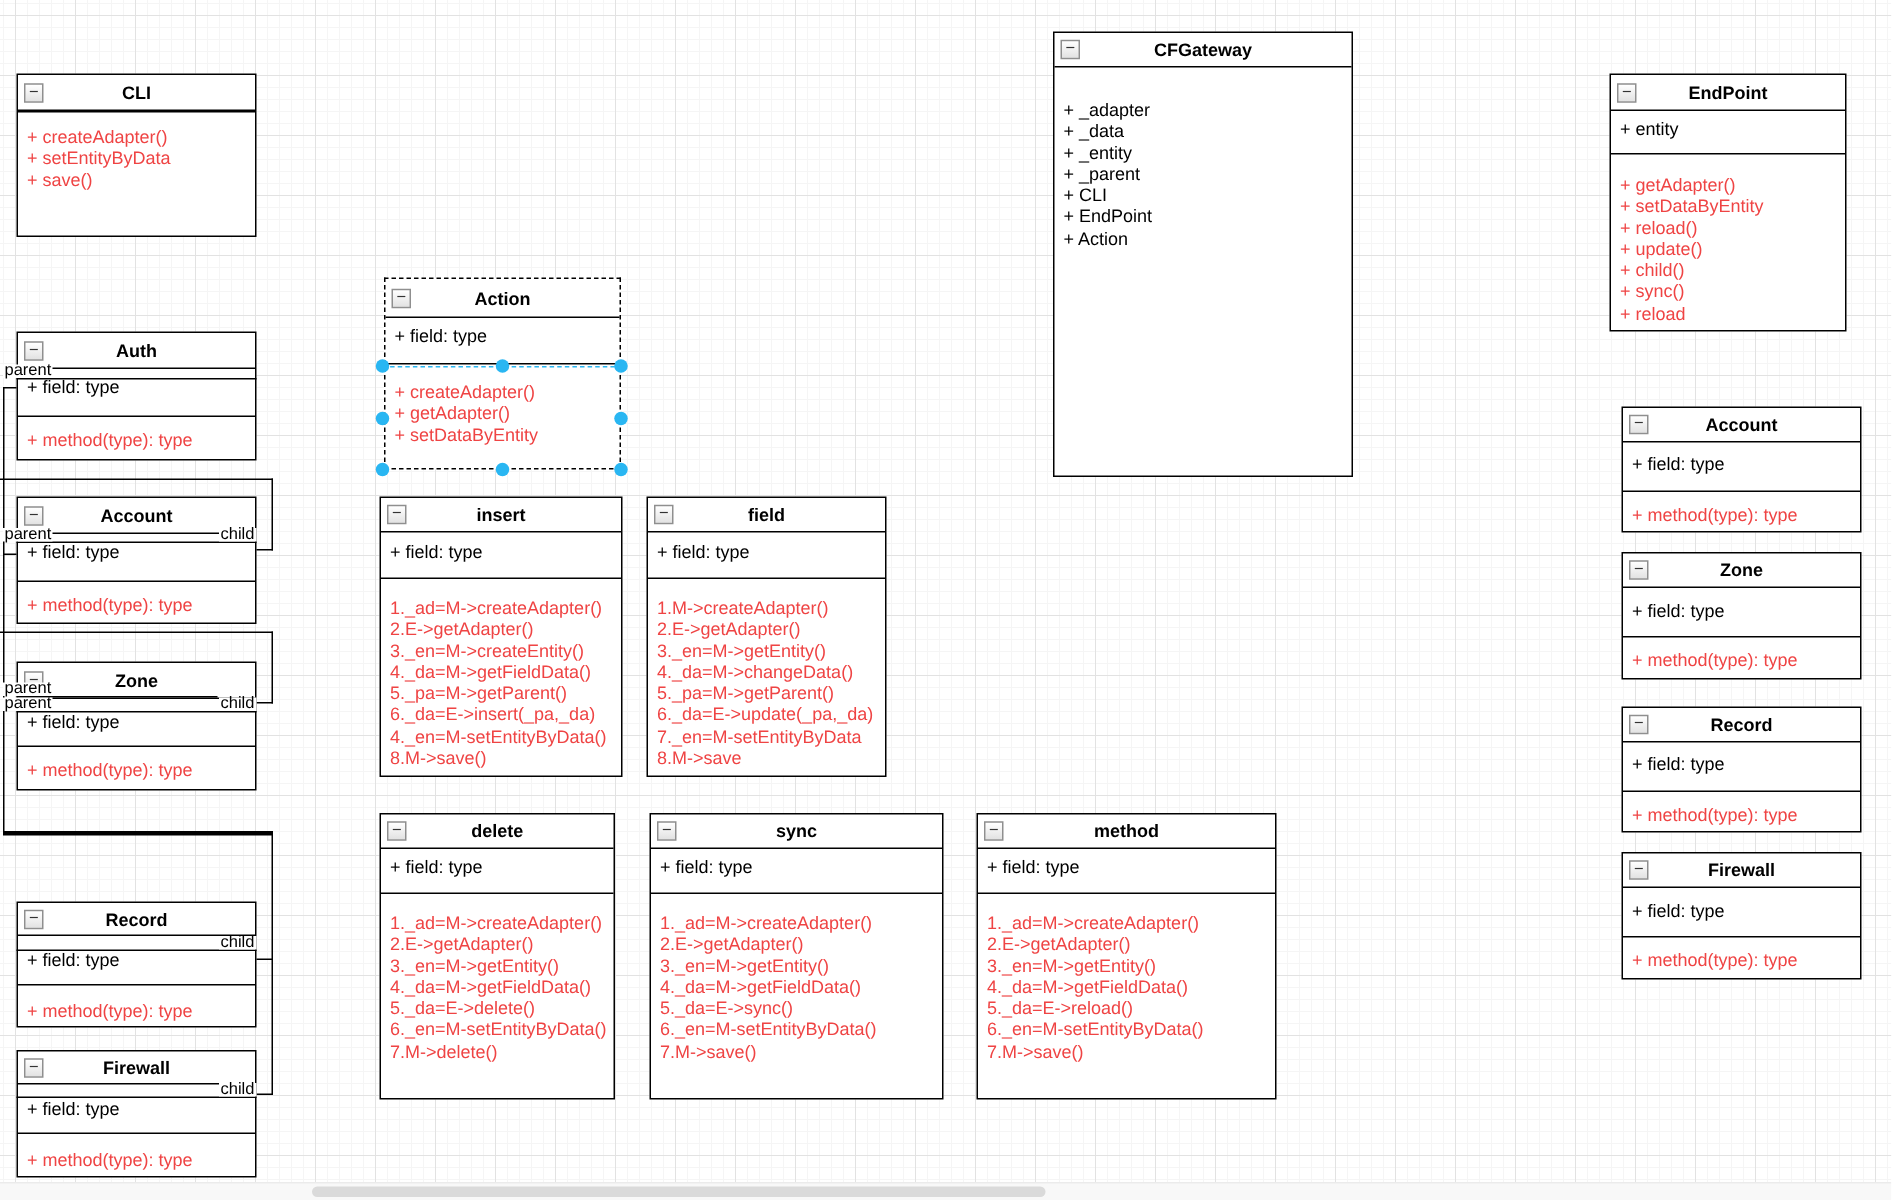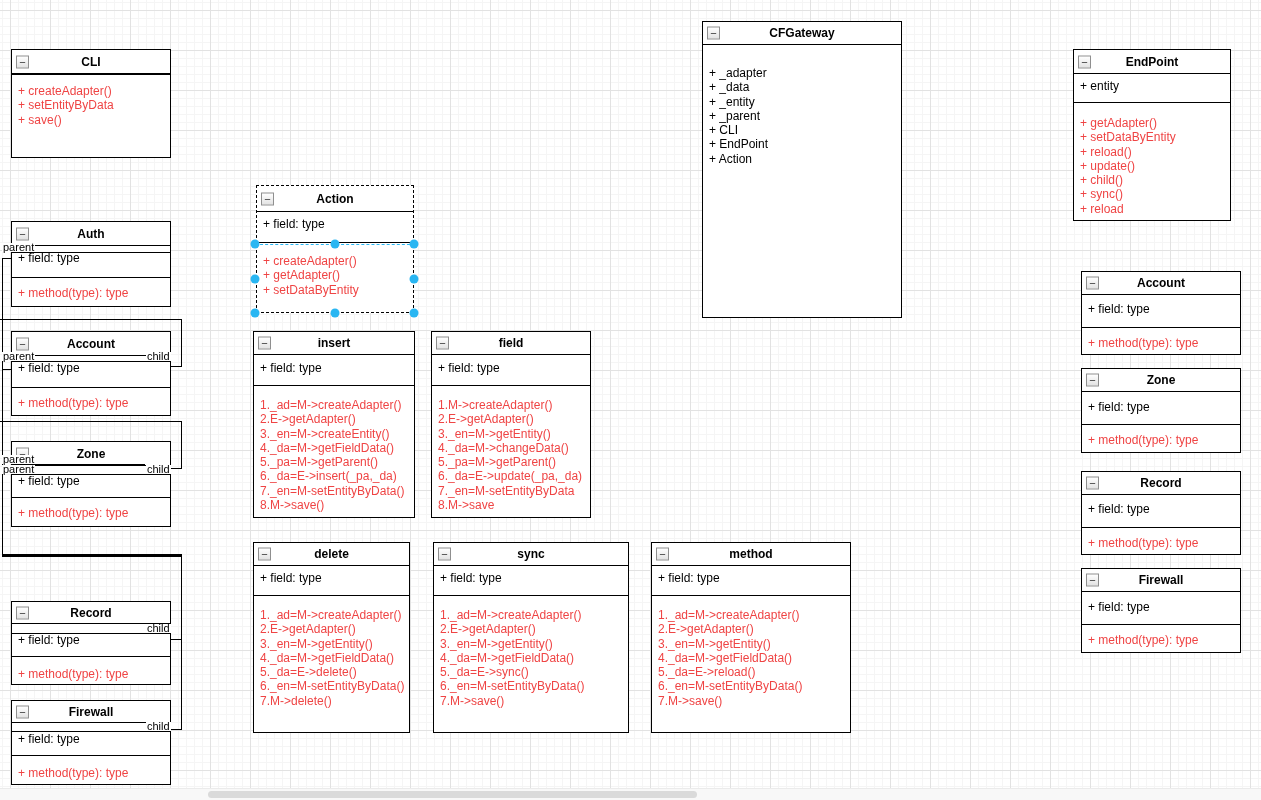--- a/index.html
+++ b/index.html
@@ -134,21 +134,21 @@
         <div class="uml-attrs" style="height: 30px; padding-top: 6px;">
           <div>+ field: type</div>
         </div>
         <div class="uml-methods" style="height: 132px; padding-top: 12px;">
           <div>1._ad=M-&gt;createAdapter()</div>
           <div>2.E-&gt;getAdapter()</div>
           <div>3._en=M-&gt;createEntity()</div>
           <div>4._da=M-&gt;getFieldData()</div>
           <div>5._pa=M-&gt;getParent()</div>
           <div>6._da=E-&gt;insert(_pa,_da)</div>
-          <div>7._en=M-setEntityByData()</div>
+          <div>4._en=M-setEntityByData()</div>
           <div>8.M-&gt;save()</div>
         </div>
       </div>
       <div class="uml" style="left: 431px; top: 331px; width: 160px; height: 187px;">
         <div class="uml-title" style="height: 23px;">
           <div class="collapse">−</div>
           <div>field</div>
         </div>
         <div class="uml-attrs" style="height: 30px; padding-top: 6px;">
           <div>+ field: type</div>

